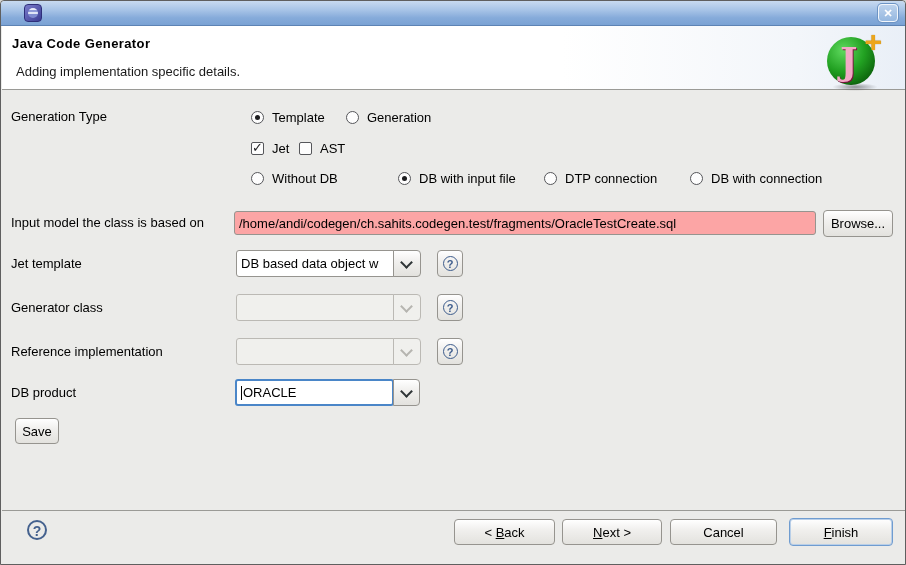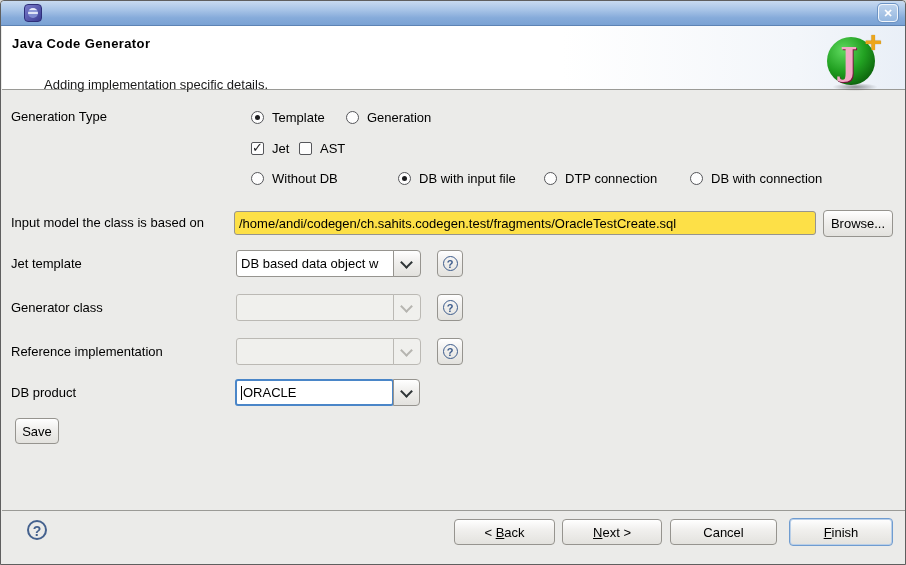--- a/index.html
+++ b/index.html
@@ -15,42 +15,42 @@
             background:linear-gradient(#e8ecfa 0 2px,#8e9ad8 2px 4px,#dfe5f6 4px 6px,#7f8cd0 6px 10px);}
   .close-btn{position:absolute;right:7px;top:3px;width:20px;height:18px;border-radius:4px;
             background:linear-gradient(#bcd2ec,#96b8e0);border:1px solid #f2f6fb;
             color:#fff;font-weight:bold;font-size:11px;line-height:16px;text-align:center;
             padding:0;cursor:default;box-shadow:0 0 0 1px #6d94c4;}
   
   .header{position:absolute;left:1px;top:25px;width:904px;height:64px;
           background:linear-gradient(90deg,#ffffff 62%,#f3f6fa 88%,#e9eff7 100%);
           border-bottom:1px solid #9a9a96;box-sizing:border-box;}
   .hdr-title{position:absolute;left:10px;top:10px;font-size:13px;font-weight:bold;color:#000;letter-spacing:.4px;}
-  .hdr-sub{position:absolute;left:14px;top:51px;font-size:13px;color:#1a1a1a;margin-left:28px;}
+  .hdr-sub{position:absolute;left:14px;top:38px;font-size:13px;color:#1a1a1a;}
   .logo{position:absolute;right:24px;top:5px;width:56px;height:56px;}
   .logo .ball{position:absolute;left:1px;top:6px;width:48px;height:48px;border-radius:50%;
           background:radial-gradient(circle at 34% 28%,#5ed95e,#22a122 45%,#0f6c0f 75%,#073f07 100%);}
   .logo .jletter{position:absolute;left:14px;top:8px;font-family:"DejaVu Serif","Liberation Serif",serif;
           font-size:37px;font-weight:bold;color:#f2aac6;text-shadow:1px 1px 0 #7c1040;}
   .logo .plus{position:absolute;right:0px;top:-6px;font-size:30px;font-weight:bold;color:#eca61c;
           text-shadow:0 0 1px #9a6a00;}
   .logo .shadow{position:absolute;left:6px;bottom:-4px;width:46px;height:8px;border-radius:50%;
           background:radial-gradient(rgba(0,0,0,.4),rgba(0,0,0,0) 70%);}
   
   .flabel{position:absolute;left:10px;font-size:13px;color:#000000;}
   .ctrl-row{position:absolute;left:0;width:100%;height:18px;}
   .pair{position:absolute;display:flex;align-items:center;gap:8px;font-size:13px;color:#000;height:16px;margin-left:14px;}
   .radio{width:13px;height:13px;border-radius:50%;border:1px solid #55565a;background:#fdfdfd;
          box-sizing:border-box;position:relative;flex:none;}
   .radio.selected::after{content:"";position:absolute;left:3px;top:3px;width:5px;height:5px;
          border-radius:50%;background:#1d1d1f;}
   .checkbox{width:13px;height:13px;border:1px solid #55565a;background:#fdfdfd;border-radius:2px;
          box-sizing:border-box;position:relative;flex:none;text-align:center;}
   .checkbox .mark{position:absolute;left:0px;top:-3px;font-size:13px;font-weight:bold;color:#1d1d1f;}
-  .text-input{position:absolute;background:#fde047;border:1px solid #96948f;border-radius:3px;
+  .text-input{position:absolute;background:#fca5a5;border:1px solid #96948f;border-radius:3px;
          font-size:13px;color:#000;padding:0 4px;box-sizing:border-box;
          display:flex;align-items:center;white-space:nowrap;overflow:hidden;}
   .btn{position:absolute;background:linear-gradient(#ffffff,#f1f0ee 40%,#e3e2de);
        border:1px solid #96948f;border-radius:4px;font-size:13px;color:#000;
        display:flex;align-items:center;justify-content:center;box-sizing:border-box;cursor:default;}
   .btn.default{border:1px solid #6f9cd0;box-shadow:0 0 0 1px #b9cfe8 inset;}
   .combo-field{position:absolute;background:#fff;border:1px solid #96948f;border-radius:3px 0 0 3px;
        font-size:13px;color:#000;padding:0 4px;box-sizing:border-box;display:flex;align-items:center;
        white-space:nowrap;overflow:hidden;}
   .combo-field.focused{border:2px solid #4a86c8;border-radius:3px;}

